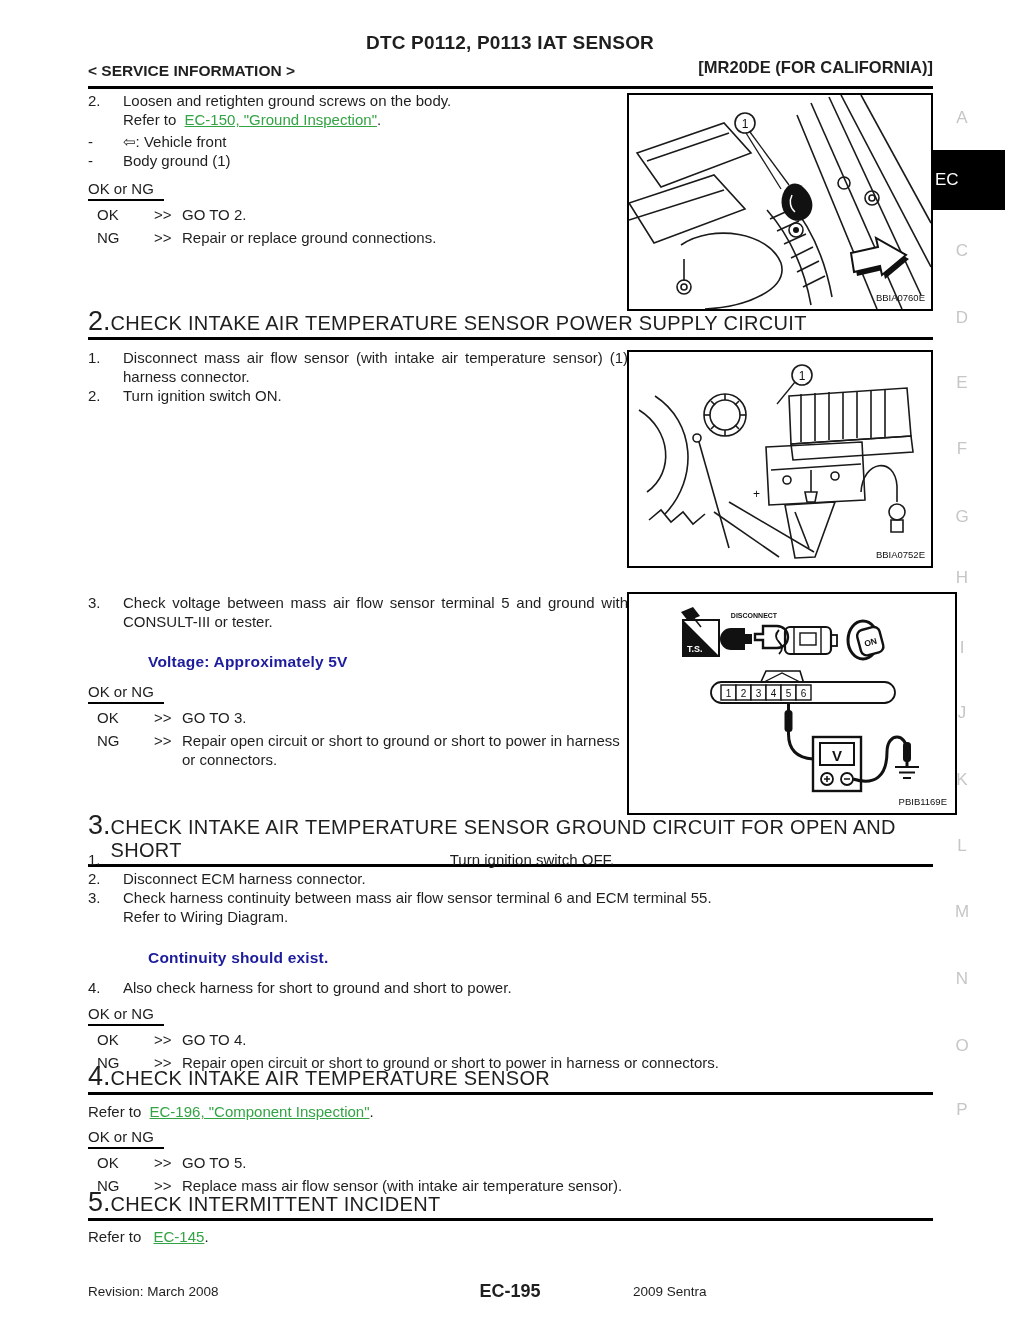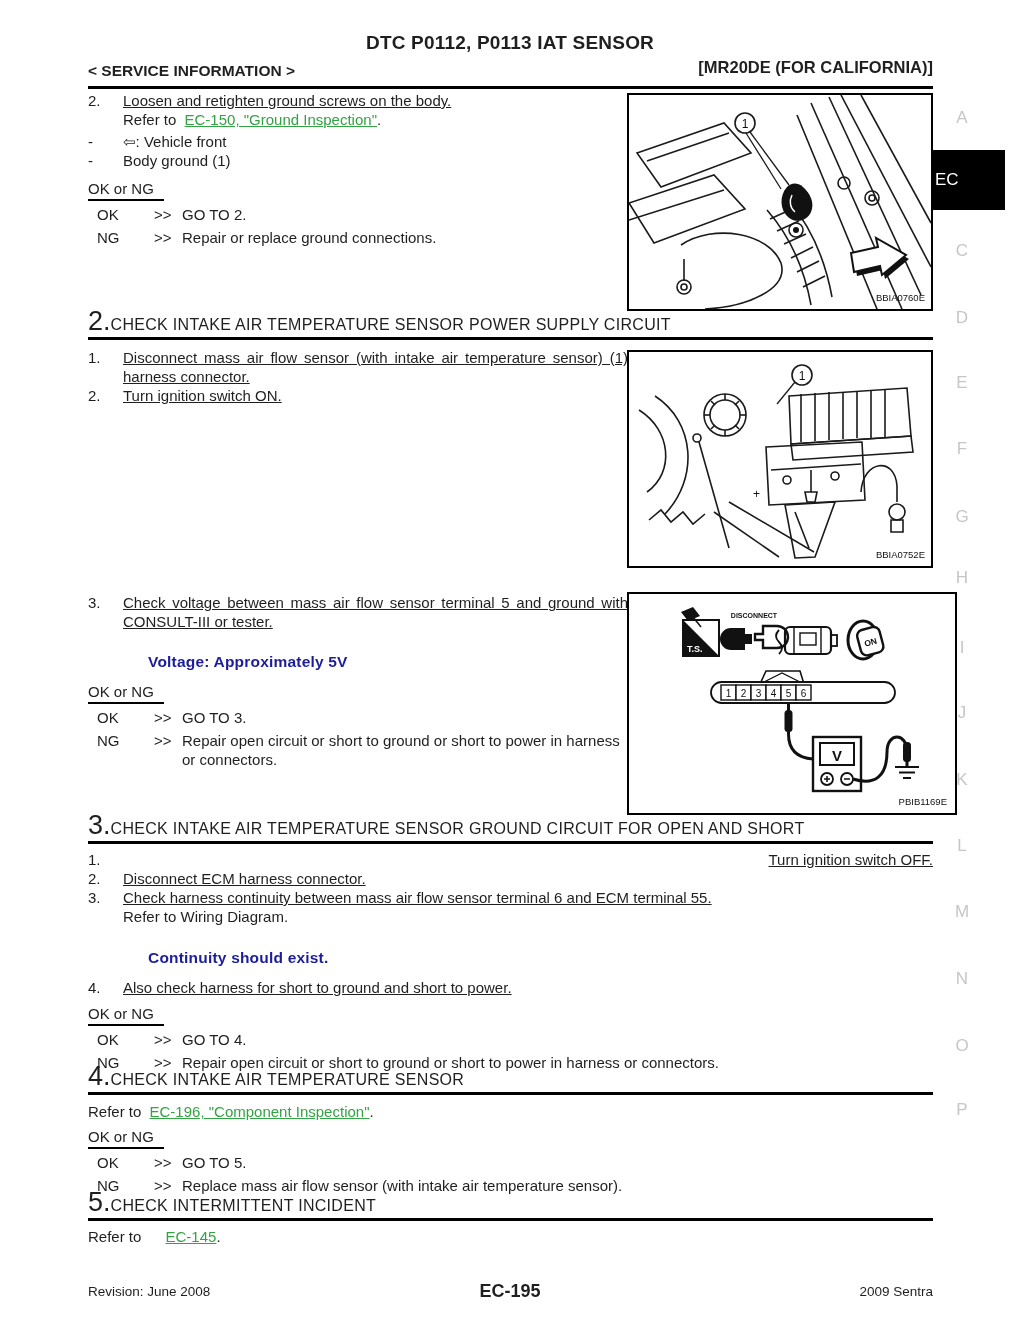--- a/index.html
+++ b/index.html
@@ -8,25 +8,25 @@
   .abs{position:absolute;}
   .body-txt{font-size:15px;line-height:19px;}
   
   .title{font-size:19px;font-weight:bold;letter-spacing:.2px;text-align:center;}
   .hdr-left{font-size:15.5px;font-weight:bold;}
   .hdr-right{font-size:16.5px;font-weight:bold;text-align:right;}
   .rule{background:#000;}
   
   .sec-head{display:flex;align-items:baseline;border-bottom:3px solid #000;padding-bottom:2px;}
   .sec-num{font-size:27px;line-height:27px;font-weight:normal;}
-  .sec-title{font-size:16px;letter-spacing:.3px;}
+  .sec-title{font-size:20px;letter-spacing:.3px;}
   
   .step{display:flex;line-height:19px;}
   .step .n{width:35px;flex:none;}
-  .step .t{flex:1;text-align:justify;text-decoration:underline;}
+  .step .t{flex:1;text-align:justify;}
   .sub{margin-left:35px;}
   .okng{display:inline-block;border-bottom:2px solid #000;padding:0 10px 1px 0;margin-top:9px;}
   .res{display:flex;margin-top:4px;}
   .res .lab{width:57px;padding-left:9px;flex:none;}
   .res .arr{width:28px;flex:none;}
   .res .txt{flex:1;}
   .spec{font-size:15.5px;font-weight:bold;color:#1c1c9c;margin-left:60px;letter-spacing:.2px;}
   .link{color:#33a344;text-decoration:underline;cursor:pointer;}
   
   .figure{position:absolute;border:2px solid #000;background:#fff;}
@@ -325,21 +325,21 @@
     </svg>
   </div>
 
   <div class="abs sec-head" style="left:88px;top:812px;width:845px;">
     <span class="sec-num">3.</span>
       <span class="sec-title">CHECK INTAKE AIR TEMPERATURE SENSOR GROUND CIRCUIT FOR OPEN AND SHORT</span>
   </div>
   <div class="abs body-txt" style="left:88px;top:850px;width:845px;">
     <div class="step">
       <span class="n">1.</span>
-      <span class="t" style="text-align:right;margin-left:8px;">Turn ignition switch OFF.</span>
+      <span class="t" style="text-align:center;margin-left:8px;">Turn ignition switch OFF.</span>
     </div>
     <div class="step">
       <span class="n">2.</span>
       <span class="t" style="text-align:left;">Disconnect ECM harness connector.</span>
     </div>
     <div class="step">
       <span class="n">3.</span>
       <span class="t" style="text-align:left;">Check harness continuity between mass air flow sensor terminal 6 and ECM terminal 55.</span>
     </div>
     <div class="sub">Refer to Wiring Diagram.</div>
@@ -383,21 +383,21 @@
     </div>
   </div>
 
   <div class="abs sec-head" style="left:88px;top:1189px;width:845px;">
     <span class="sec-num">5.</span>
       <span class="sec-title">CHECK INTERMITTENT INCIDENT</span>
   </div>
   <div class="abs body-txt" style="left:88px;top:1227px;width:845px;">
     <div>
       <span>Refer to</span>
-      <span class="link" style="margin-left:20px;text-align:center;">EC-145</span><span>.</span>
-    </div>
-  </div>
-
-  <div class="abs foot" style="left:88px;top:1284px;">Revision: June 2008</div>
+      <span class="link" style="margin-left:8px;text-align:center;">EC-145</span><span>.</span>
+    </div>
+  </div>
+
+  <div class="abs foot" style="left:88px;top:1284px;">Revision: March 2008</div>
   <div class="abs foot-center" style="left:0;top:1281px;width:1020px;">EC-195</div>
-  <div class="abs foot" style="left:633px;top:1284px;width:300px;text-align:right;">2009 Sentra</div>
+  <div class="abs foot" style="left:633px;top:1284px;width:300px;text-align:left;">2009 Sentra</div>
 
 </div>
 
 </body></html>

